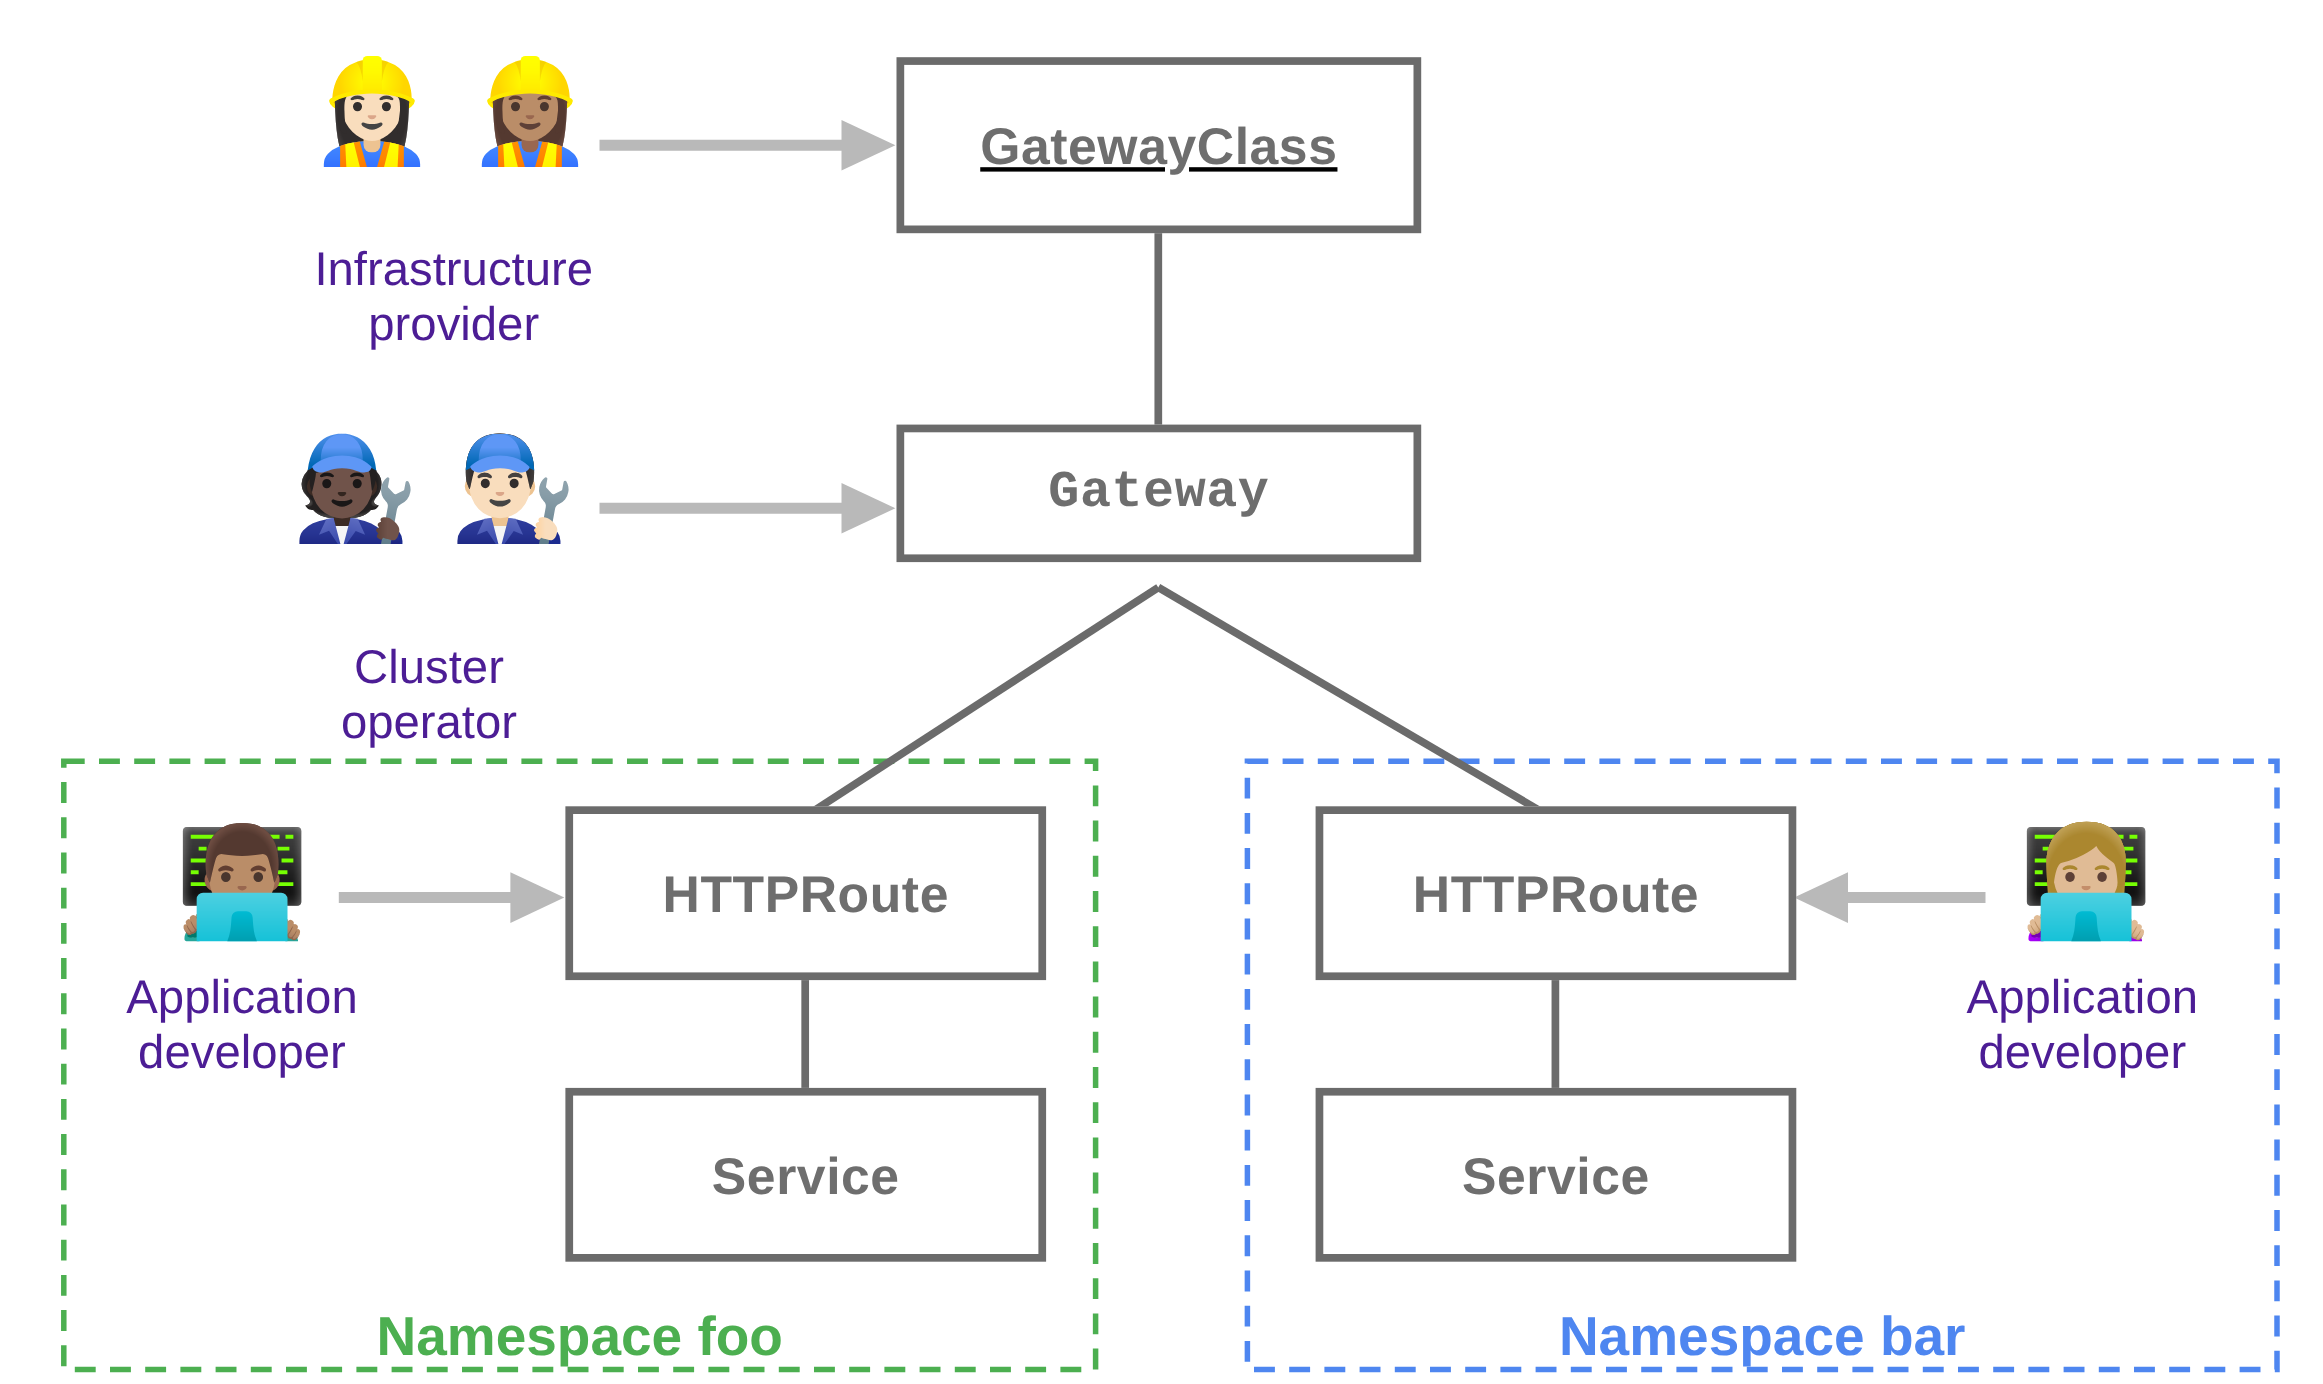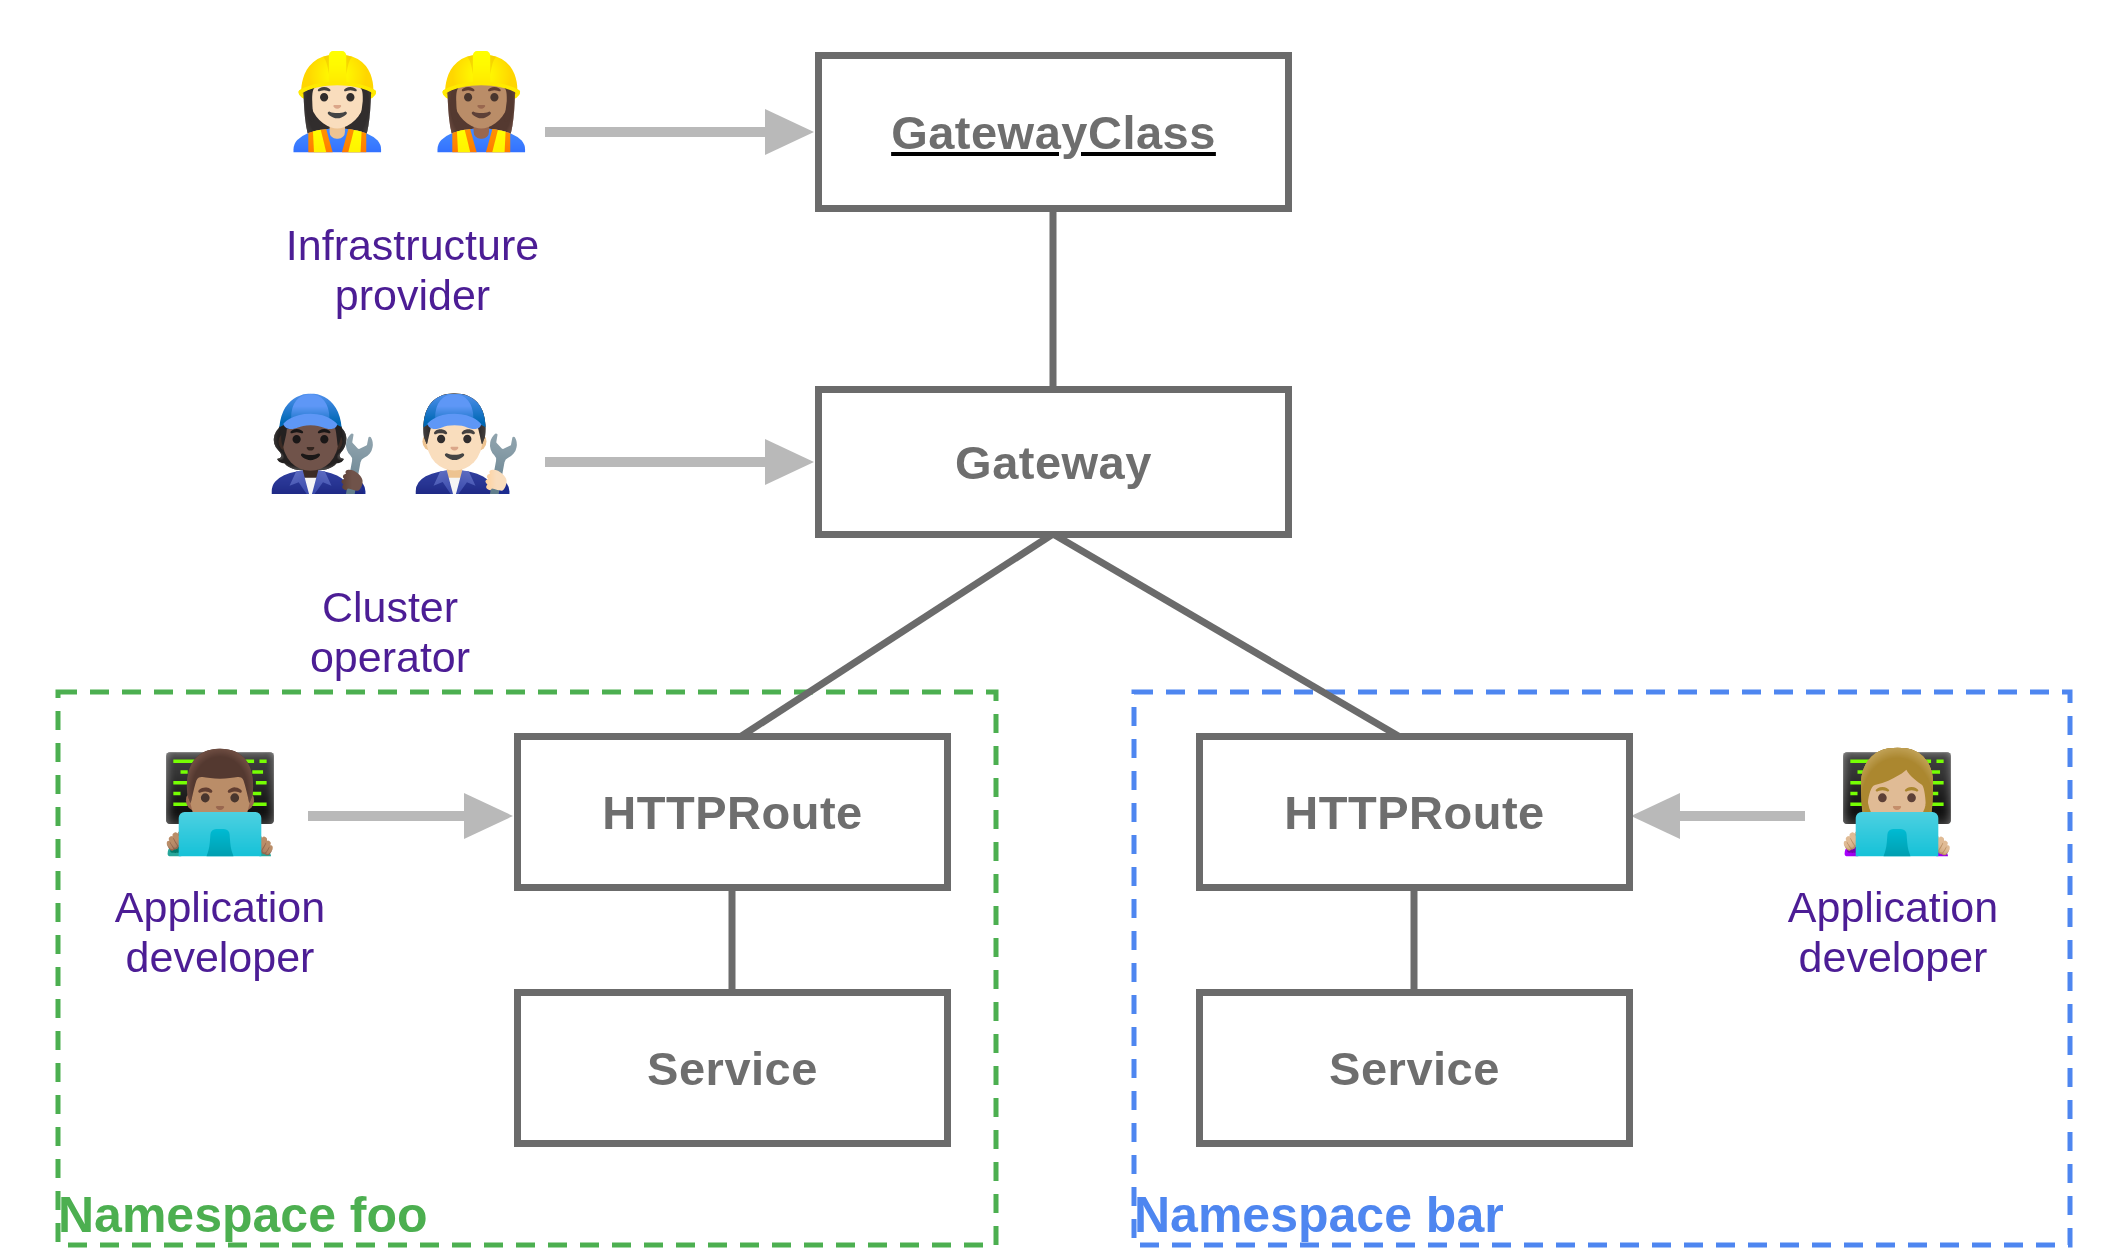--- a/index.html
+++ b/index.html
@@ -43,21 +43,21 @@
   .persona-label {
     position: absolute;
     text-align: center;
     font-size: 43px;
     line-height: 50px;
     color: #4c1d95;
     z-index: 2;
   }
   .ns-label {
     position: absolute;
-    text-align: left;
+    text-align: center;
     font-size: 50px;
     font-weight: bold;
     z-index: 2;
   }
   #ns-foo-label { color: var(--ns-foo, #4caf50); }
   #ns-bar-label { color: var(--ns-bar, #4e86f0); }
 </style>
 </head>
 <body>
 
@@ -89,21 +89,21 @@
     <g>
       <line x1="1805" y1="816" x2="1674" y2="816" stroke="var(--arrow, #b9b9b9)" stroke-width="10"></line>
       <polygon points="1631,816 1680,793 1680,839" fill="var(--arrow, #b9b9b9)"></polygon>
     </g>
   </svg>
 
   <div class="node" style="left:815px; top:52px; width:477px; height:160px;text-decoration:underline;">
     <span class="node-label">GatewayClass</span>
   </div>
 
-  <div class="node" style="left:815px; top:386px; width:477px; height:152px;">
+  <div class="node" style="left:815px; top:386px; width:477px; height:125px;font-family:Liberation Mono, monospace;">
     <span class="node-label">Gateway</span>
   </div>
 
   <div class="node" style="left:514px; top:733px; width:437px; height:158px;">
     <span class="node-label">HTTPRoute</span>
   </div>
 
   <div class="node" style="left:514px; top:989px; width:437px; height:158px;">
     <span class="node-label">Service</span>
   </div>

